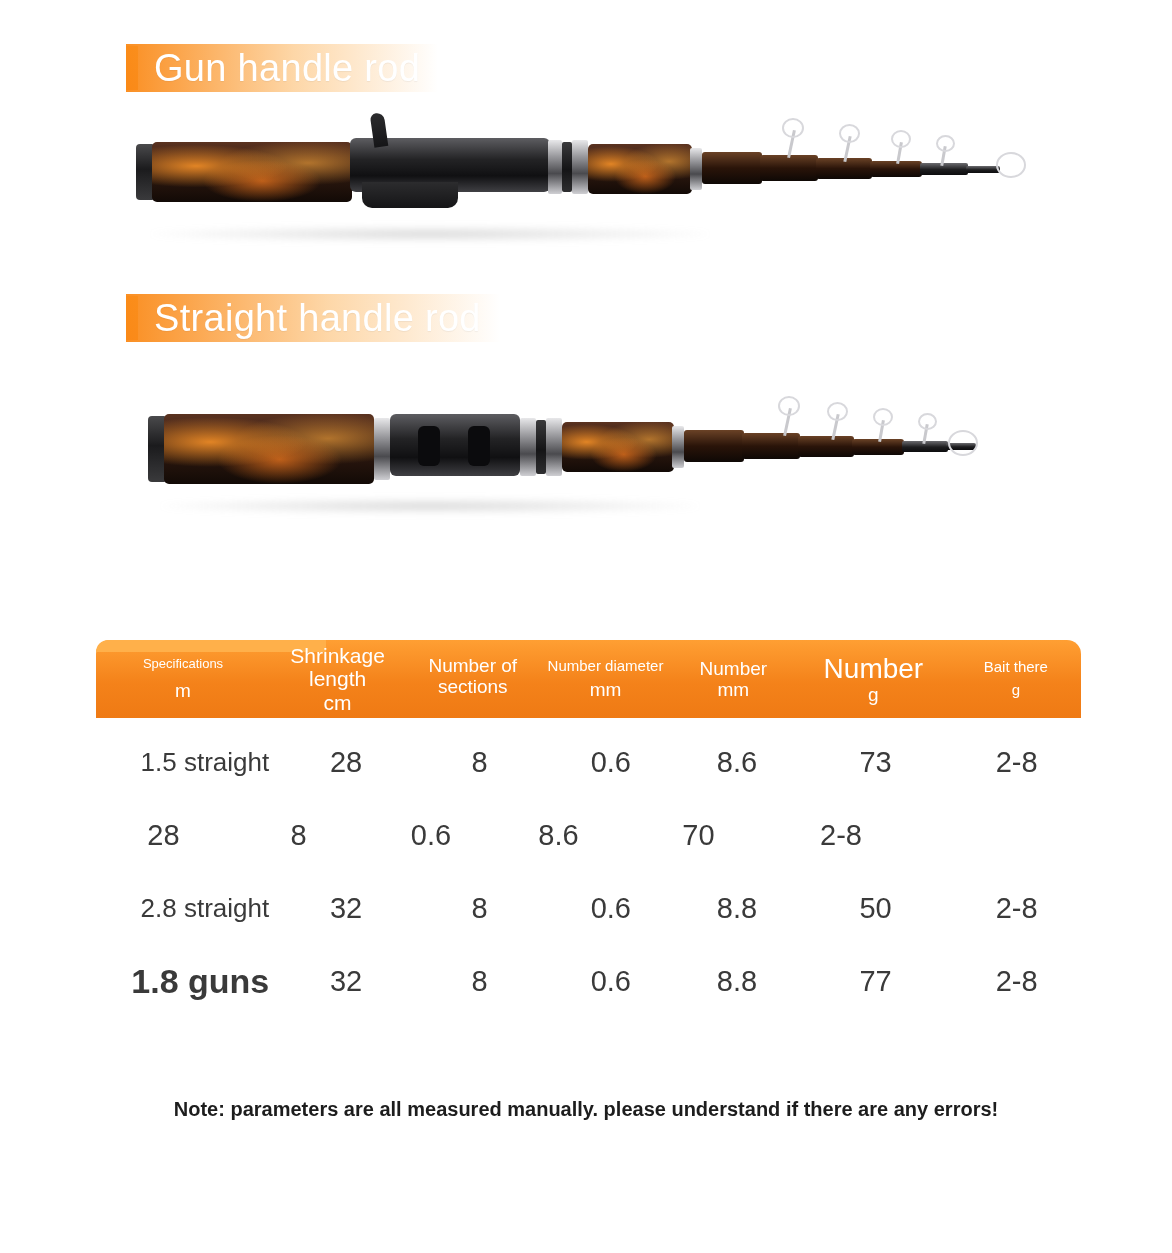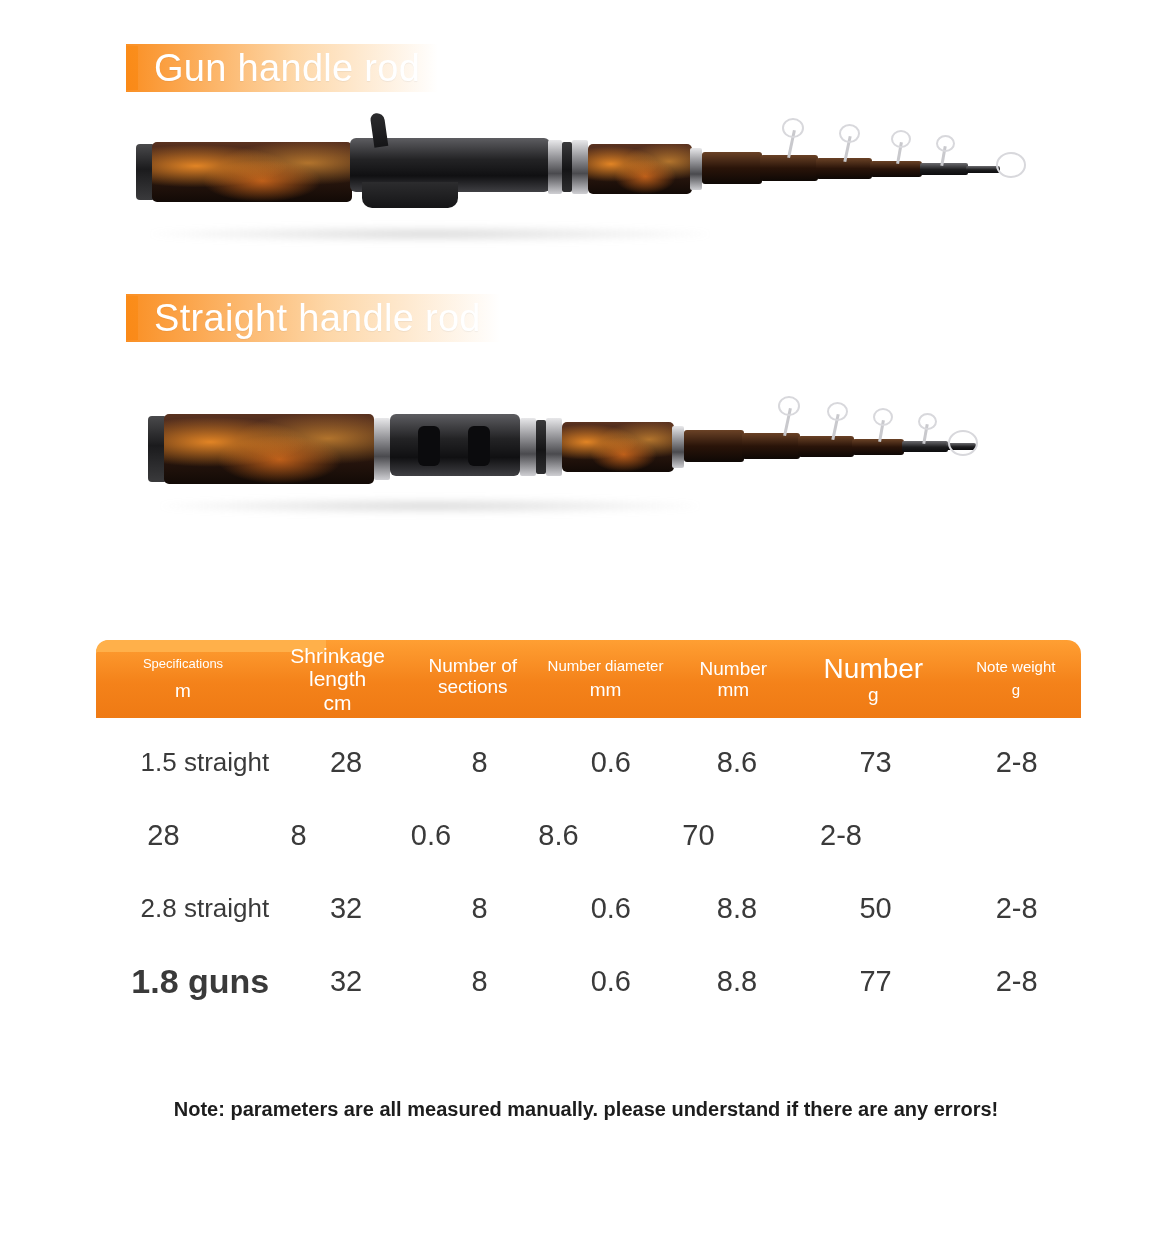--- a/index.html
+++ b/index.html
@@ -328,21 +328,21 @@
       </div>
       <div class="head-cell hc-5">
         <span class="hc-label">Number</span>
         <span class="hc-unit">mm</span>
       </div>
       <div class="head-cell hc-6">
         <span class="hc-label">Number</span>
         <span class="hc-unit">g</span>
       </div>
       <div class="head-cell hc-7">
-        <span class="hc-label">Note weight</span>
+        <span class="hc-label">Bait there</span>
         <span class="hc-unit">g</span>
       </div>
     </div>
   </div>
 
   <div class="table-body">
 
     <div class="spec-row">
       <div class="cell c-1">
         <span class="spec-name size-sm">1.5 straight</span>

